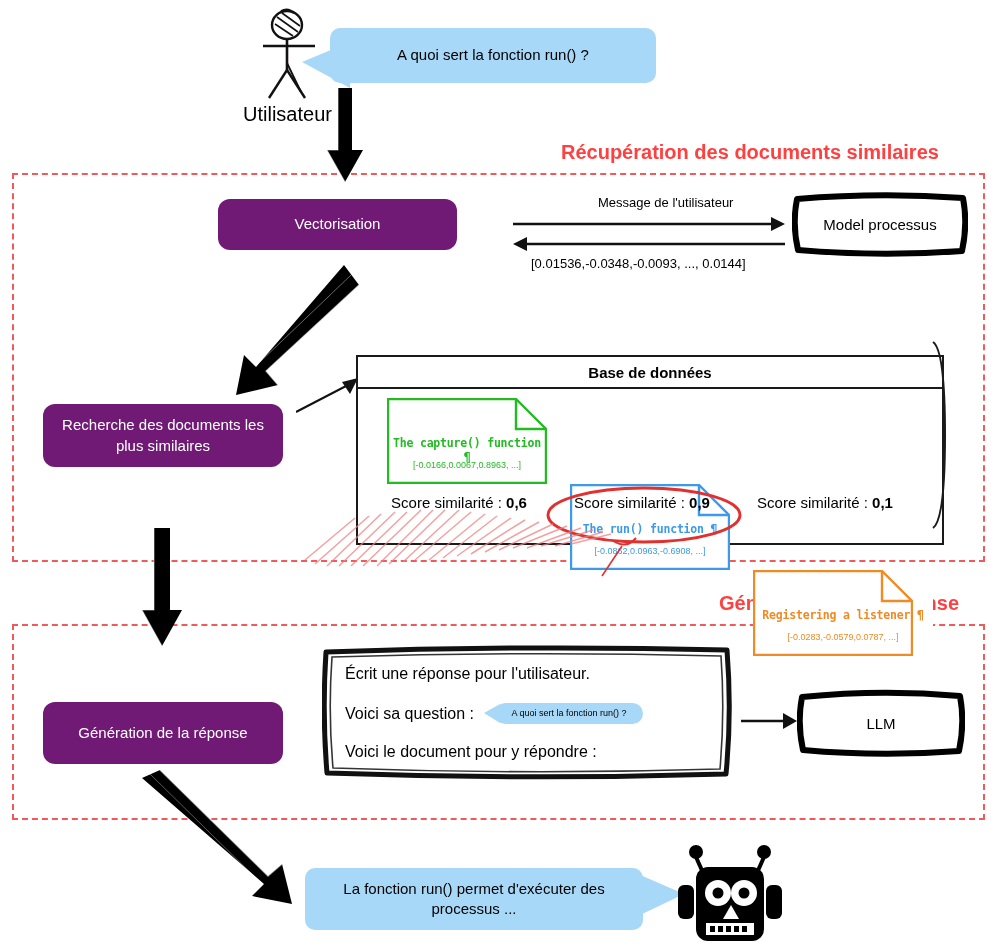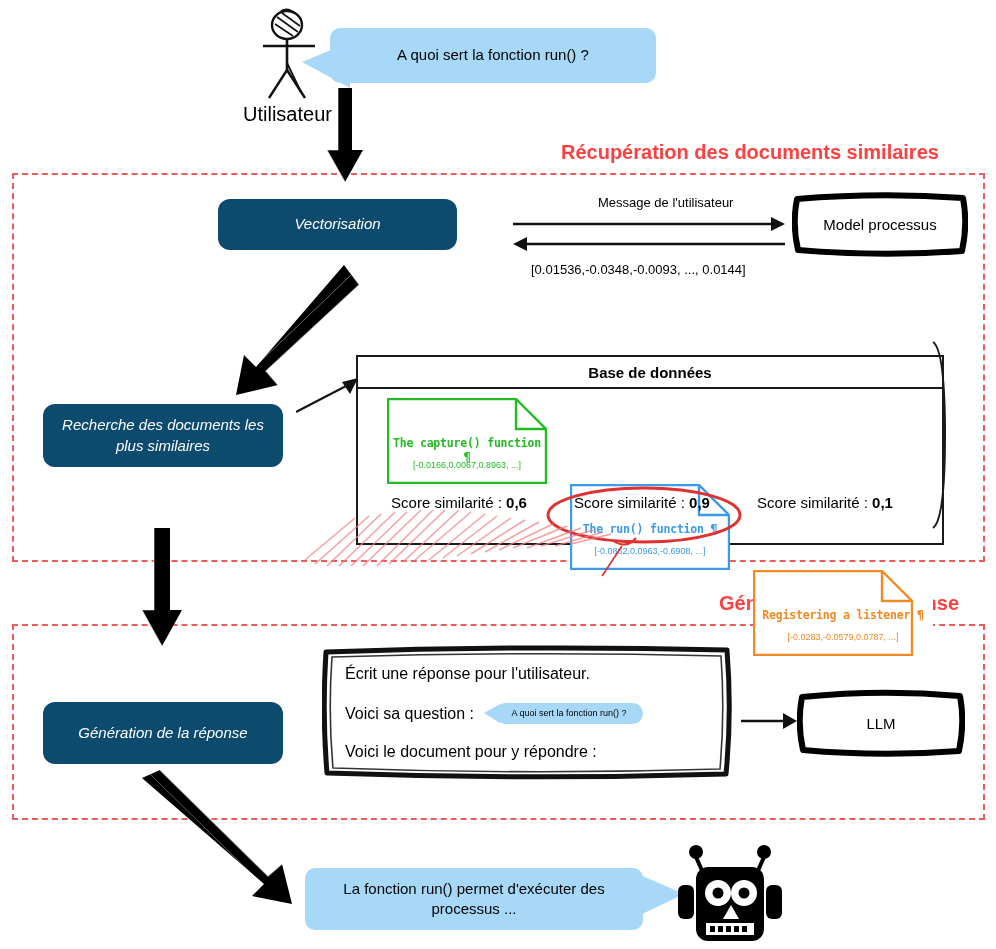--- a/index.html
+++ b/index.html
@@ -5,23 +5,23 @@
   html,body{margin:0;padding:0;background:#ffffff;}
   body{width:996px;height:949px;position:relative;overflow:hidden;
        font-family:"Liberation Sans","DejaVu Sans",sans-serif;color:#000;}
   .abs{position:absolute;}
 
   
   .sec-frame{border:2px dashed #f05a5a;box-sizing:border-box;}
   .sec-title{color:#ff4040;font-weight:bold;font-size:20px;white-space:nowrap;}
 
   
-  .blackbox{background:#0c4a6e;color:#fff;border-radius:12px;display:flex;
+  .blackbox{background:#701a75;color:#fff;border-radius:12px;display:flex;
             align-items:center;justify-content:center;text-align:center;
-            font-size:15px;line-height:1.35;padding:6px 18px;box-sizing:border-box;font-style:italic;}
+            font-size:15px;line-height:1.35;padding:6px 18px;box-sizing:border-box;}
 
   
   .sketchbox{position:absolute;}
   .sketchbox .lbl{position:absolute;left:0;top:0;width:100%;height:100%;
       display:flex;align-items:center;justify-content:center;font-size:15px;color:#000;}
 
   
   .bubble{background:#a8d8f8;border-radius:10px;display:flex;align-items:center;
           justify-content:center;text-align:center;font-size:15px;color:#000;
           line-height:1.35;box-sizing:border-box;padding:6px 12px;}
@@ -82,21 +82,21 @@
 
 <div class="abs plain" style="left:553px;top:195px;margin-left:45px;">Message de l'utilisateur</div>
 <svg class="abs" style="left:513px;top:215px;" width="272" height="18" viewBox="0 0 272 18">
   <line x1="0" y1="9" x2="258" y2="9" stroke="#111" stroke-width="2.4"></line>
   <path d="M258 2 L272 9 L258 16 Z" fill="#111"></path>
 </svg>
 <svg class="abs" style="left:513px;top:235px;" width="272" height="18" viewBox="0 0 272 18">
   <line x1="14" y1="9" x2="272" y2="9" stroke="#111" stroke-width="2.4"></line>
   <path d="M14 2 L0 9 L14 16 Z" fill="#111"></path>
 </svg>
-<div class="abs plain" style="left:531px;top:262px;">[0.01536,-0.0348,-0.0093, ..., 0.0144]</div>
+<div class="abs plain" style="left:531px;top:256px;">[0.01536,-0.0348,-0.0093, ..., 0.0144]</div>
 
 <div class="sketchbox" style="left:792px;top:192px;width:176px;height:65px;">
   <svg width="176" height="65" viewBox="0 0 176 65">
     <path d="M5 7 Q88 0 171 6 Q176 32 170 59 Q88 65 6 58 Q0 32 5 7 Z" fill="#fff" stroke="#000" stroke-width="6" stroke-linejoin="round"></path>
   </svg>
   <div class="lbl">Model processus</div>
 </div>
 
 <svg class="abs" style="left:216px;top:263px;" width="145" height="140" viewBox="0 0 145 140">
   <path d="M128 2 L143 22 L50 108 L62 122 L20 132 L28 92 L40 104 Z" fill="#000"></path>

